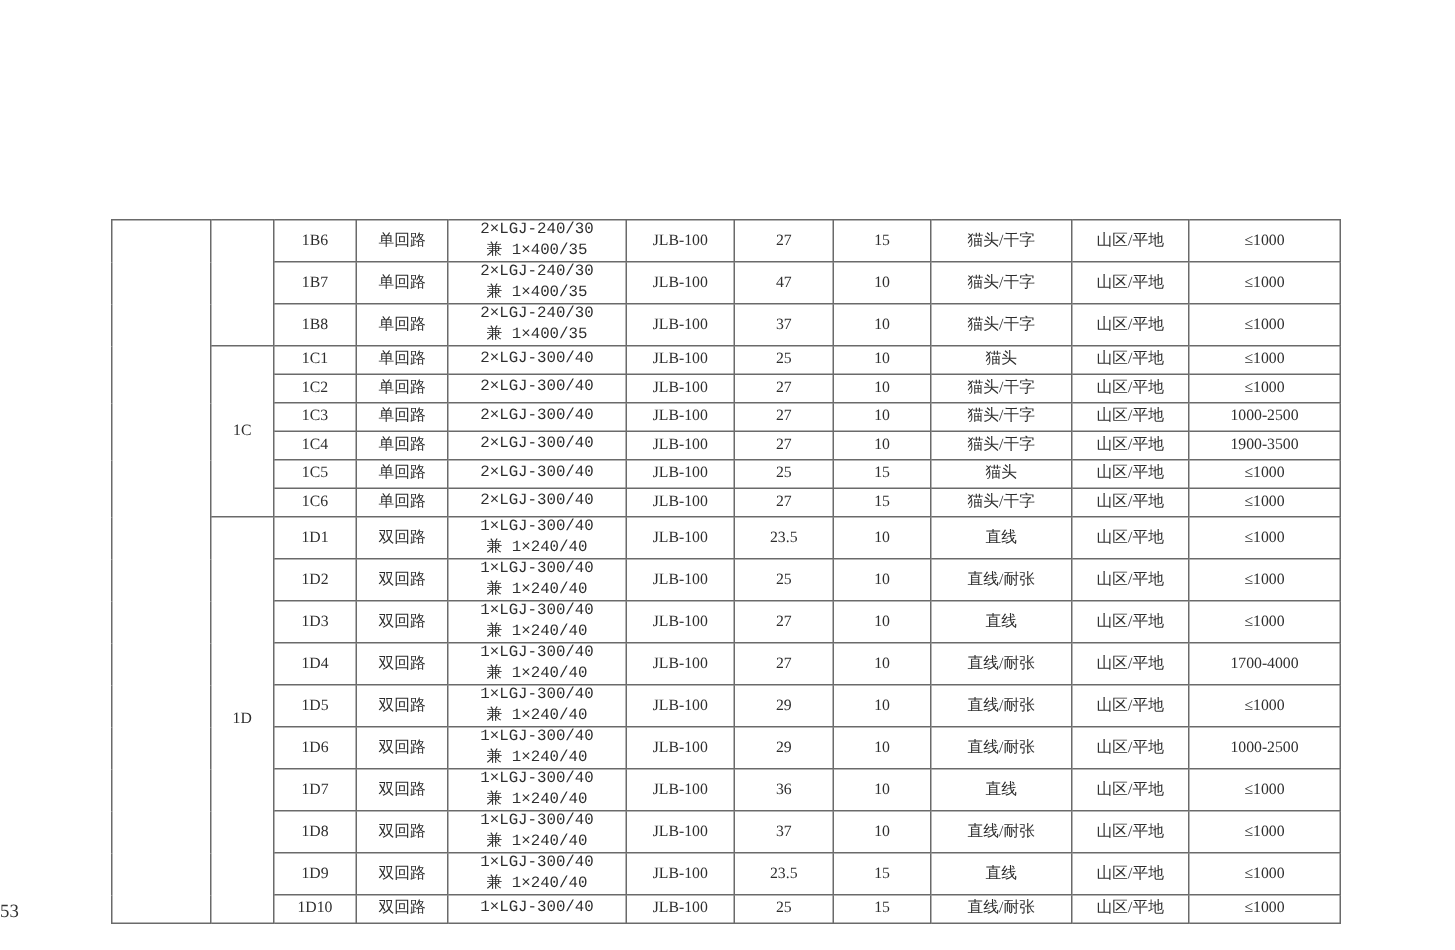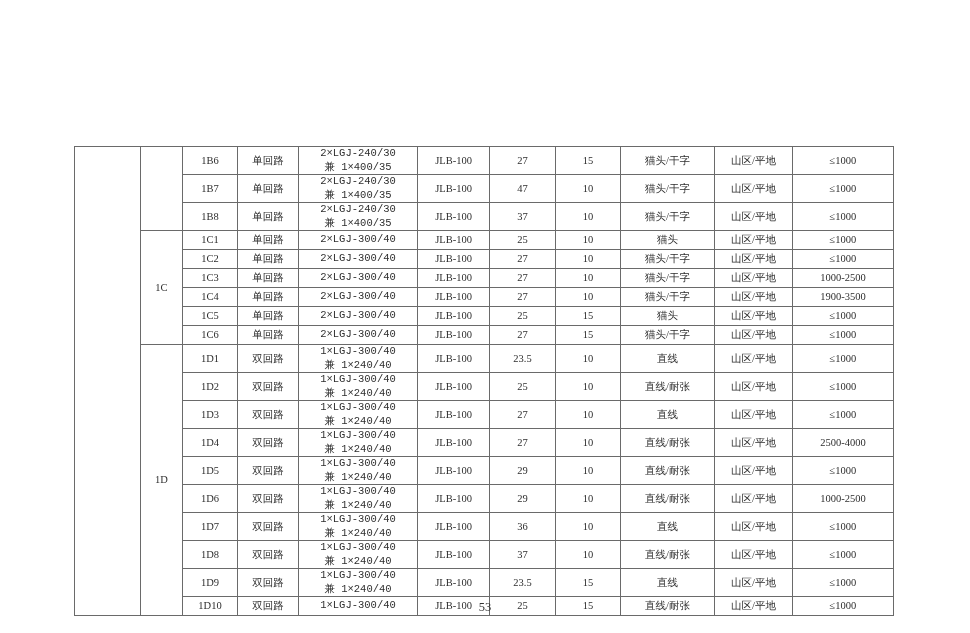--- a/index.html
+++ b/index.html
@@ -34,21 +34,21 @@
     color: #2e2e2e;
   }
   tr.tall { height: 28px; }
   tr.short { height: 19px; }
   td.cell-conductor { white-space: pre-line; font-family: Liberation Mono, monospace; }
   td.left-empty-cell { background: #ffffff; }
   .page-number {
     position: absolute;
     left: 0; top: 600px;
     width: 970px;
-    text-align: center;
+    text-align: left;
     font-size: 12.5px;
     color: #333333;
   }
 </style>
 </head>
 <body>
 
 <div class="page">
 
   <table class="spec-table">
@@ -211,21 +211,21 @@
         <tr class="tall">
           <td class="cell-code">1D4</td>
           <td class="cell-circuit-type">双回路</td>
           <td class="cell-conductor">1×LGJ-300/40
 兼 1×240/40</td>
           <td class="cell-ground-wire">JLB-100</td>
           <td class="cell-value1">27</td>
           <td class="cell-value2">10</td>
           <td class="cell-tower-type">直线/耐张</td>
           <td class="cell-terrain">山区/平地</td>
-          <td class="cell-span">2500-4000</td>
+          <td class="cell-span">1700-4000</td>
         </tr>
         <tr class="tall">
           <td class="cell-code">1D5</td>
           <td class="cell-circuit-type">双回路</td>
           <td class="cell-conductor">1×LGJ-300/40
 兼 1×240/40</td>
           <td class="cell-ground-wire">JLB-100</td>
           <td class="cell-value1">29</td>
           <td class="cell-value2">10</td>
           <td class="cell-tower-type">直线/耐张</td>

